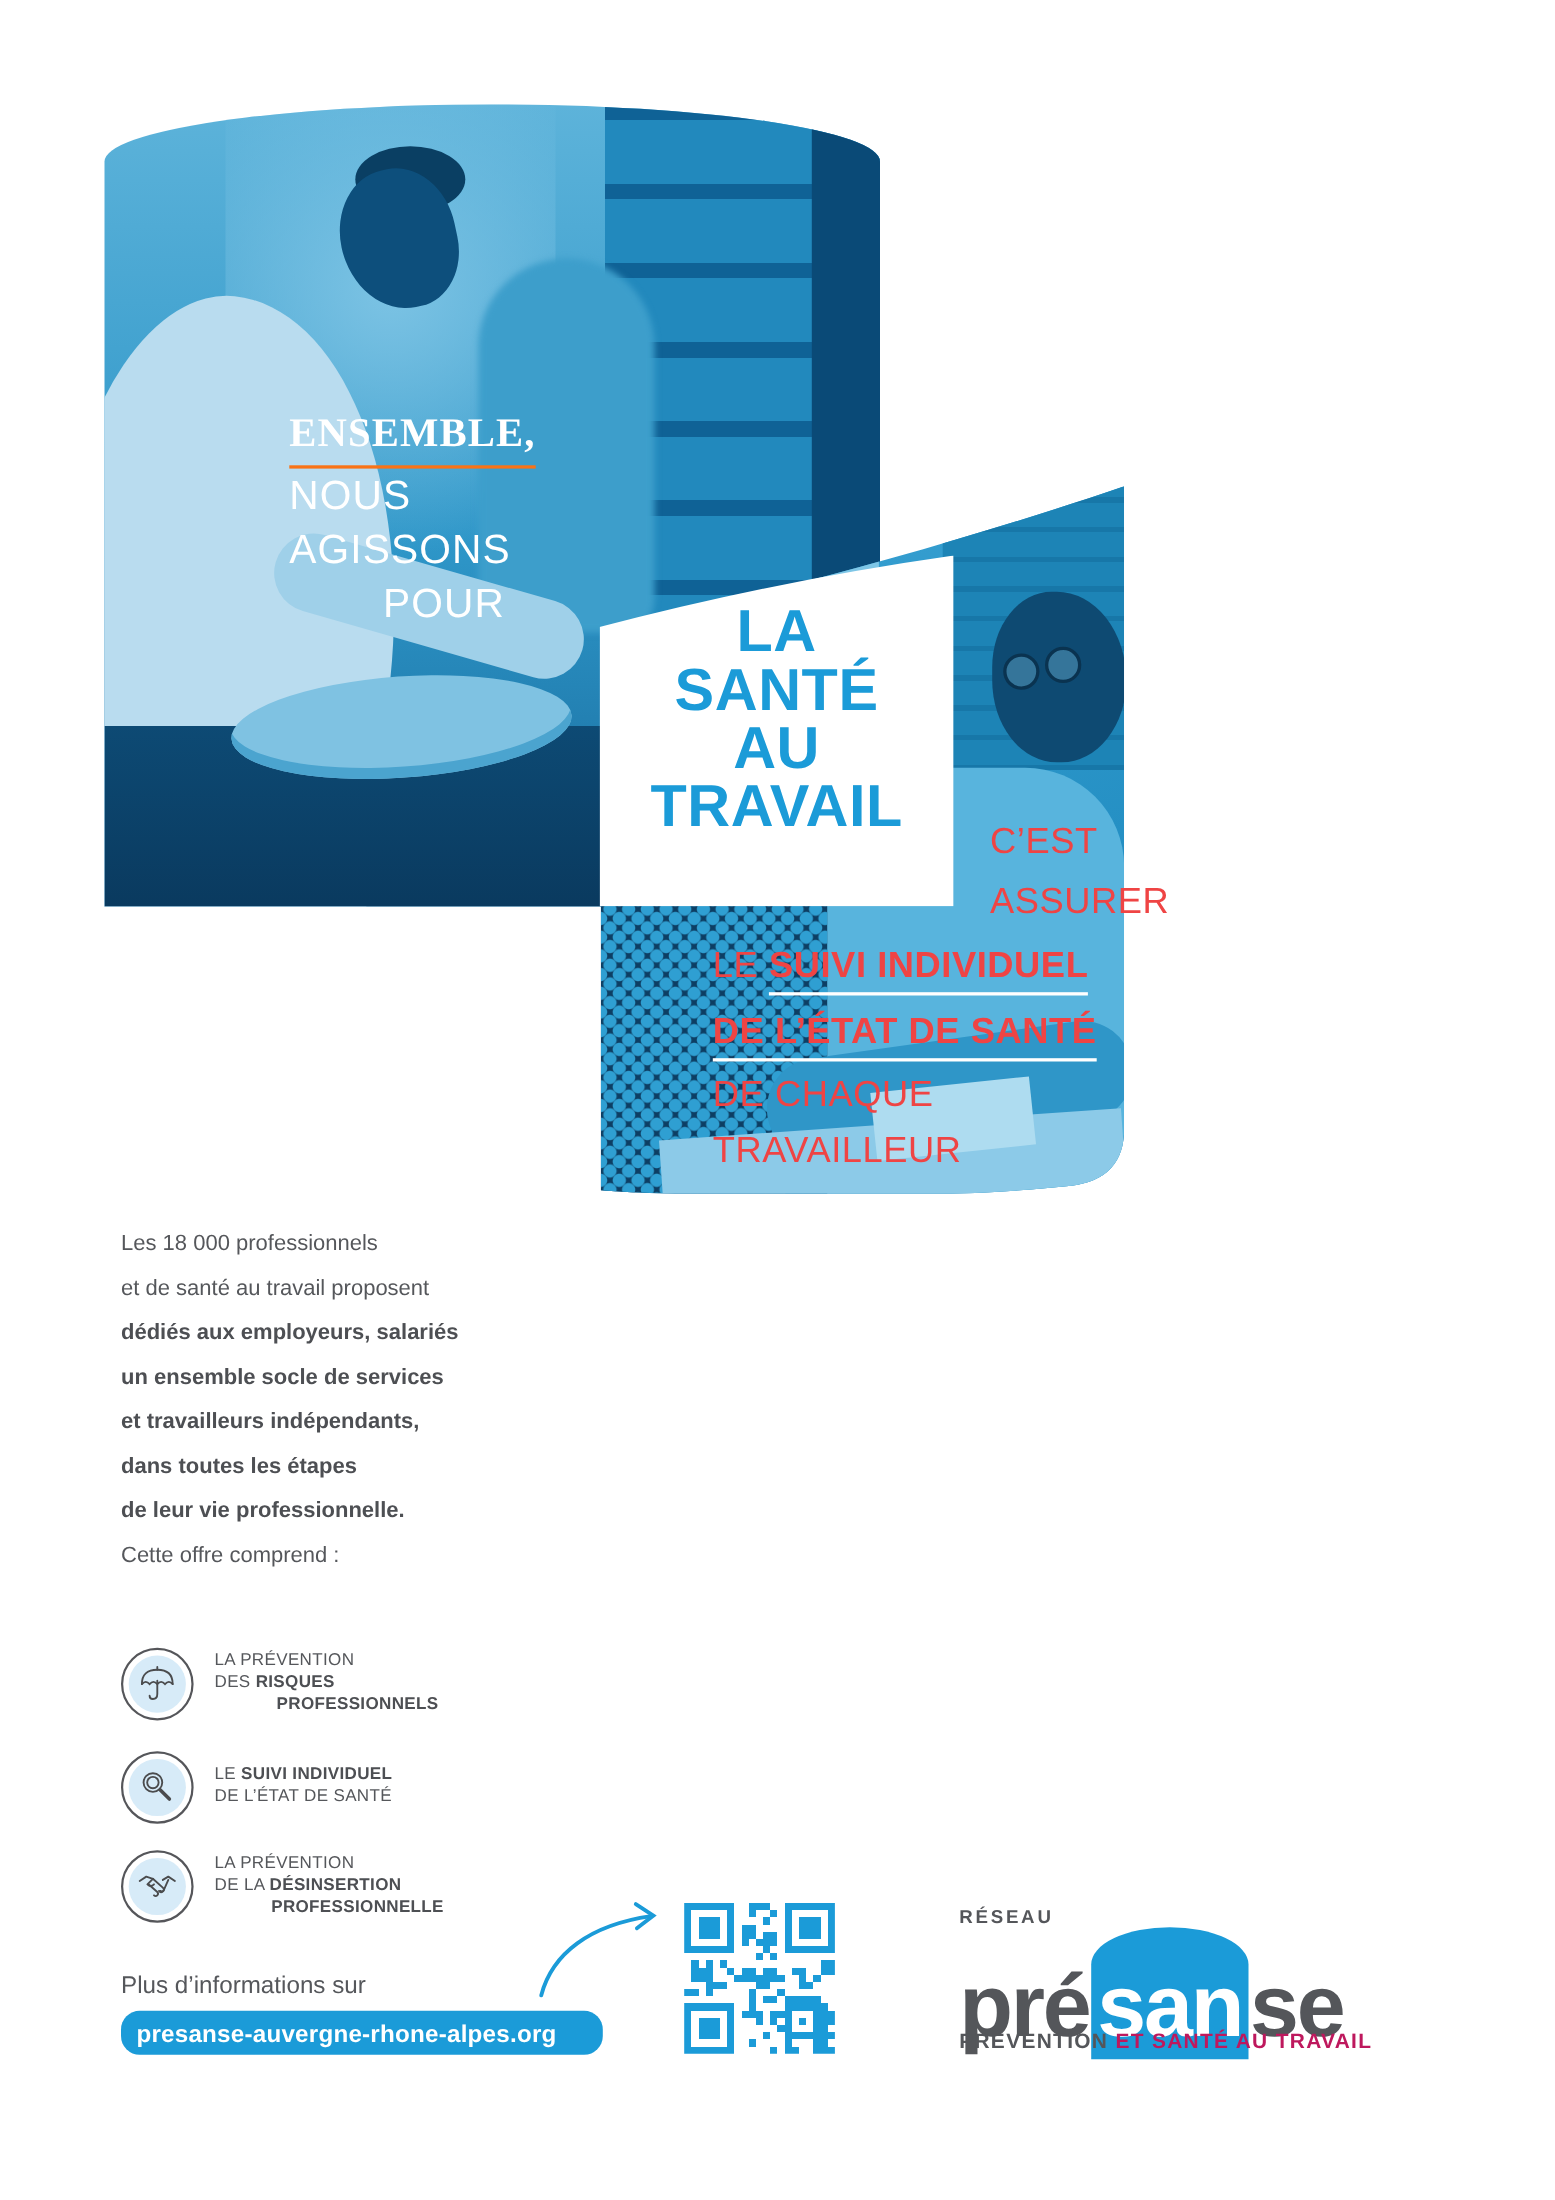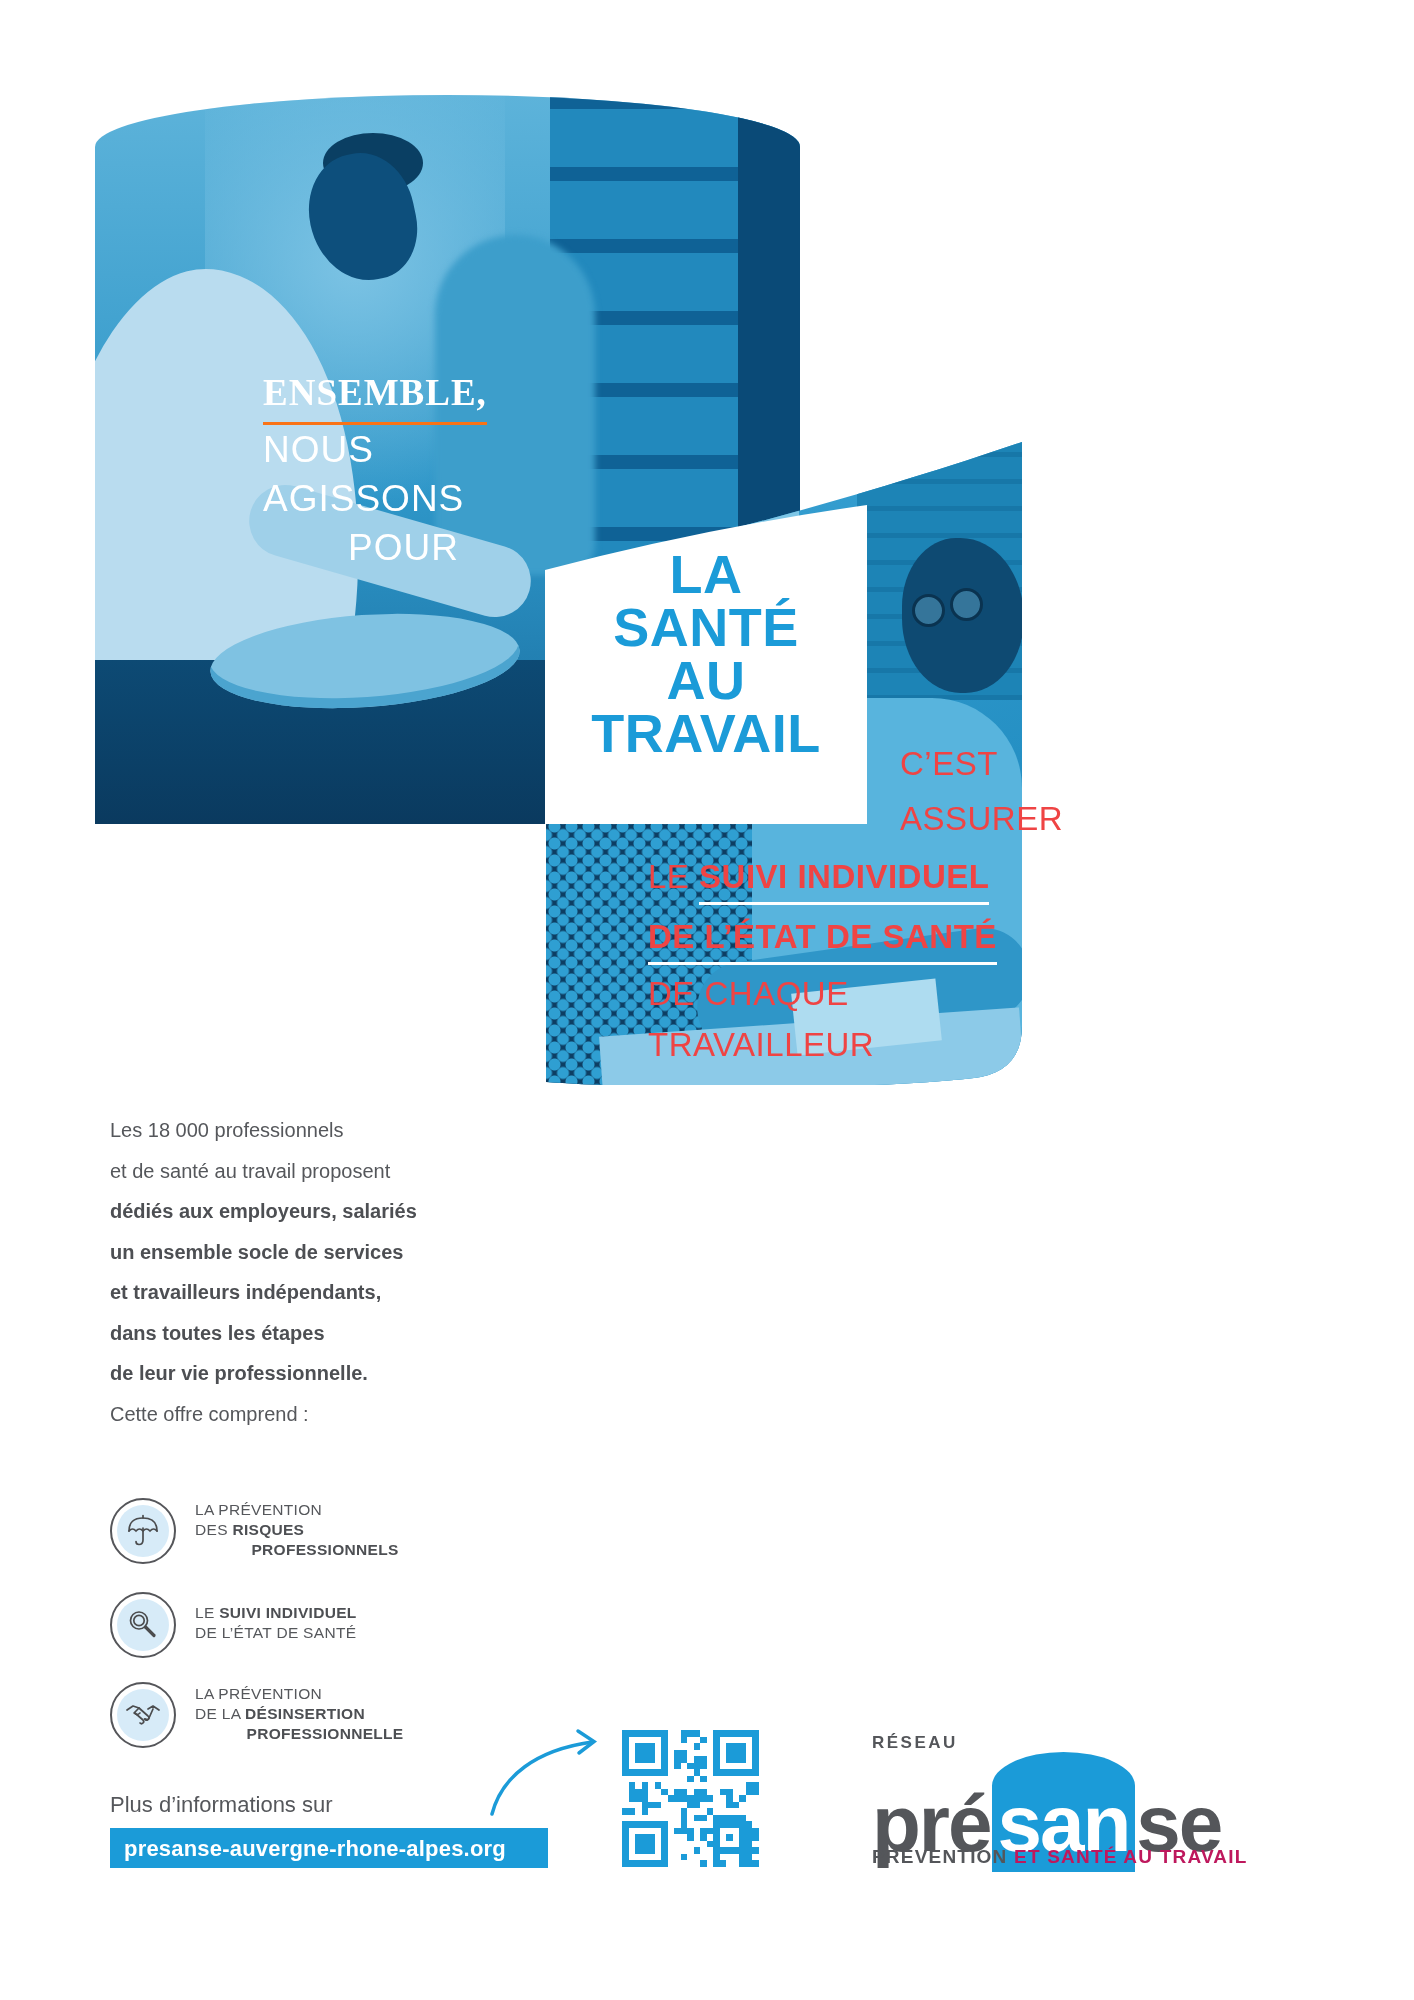--- a/index.html
+++ b/index.html
@@ -76,21 +76,21 @@
   .offer{position:absolute;left:110px;}
   .offer-circle{position:relative;width:62px;height:62px;border:2px solid #55565a;border-radius:50%;}
   .offer-circle .fill{position:absolute;left:5px;top:5px;width:52px;height:52px;border-radius:50%;background:#d7ebf8;}
   .offer-circle svg{position:absolute;left:11px;top:11px;}
   .offer-text{position:absolute;left:85px;top:2px;width:260px;color:#55575b;
     font-size:15.5px;line-height:20px;letter-spacing:.3px;}
   .offer-text .b{font-weight:700;color:#4d4f53;text-align:center;}
 
   
   #more-info{left:110px;top:1792px;color:#55575b;font-size:22px;}
-  #url-box{left:110px;top:1828px;width:438px;height:40px;background:#1b9bd8;}
+  #url-box{left:110px;top:1828px;width:438px;height:40px;background:#1b9bd8;border-radius:17px;}
   #url-box span{display:block;padding:8px 0 0 14px;color:#fff;font-weight:700;font-size:22px;letter-spacing:.2px;}
   #qr-wrap{left:622px;top:1730px;width:137px;height:137px;}
   #arrow-wrap{left:478px;top:1722px;width:135px;height:100px;}
 
   
   #logo-network{left:872px;top:1733px;color:#54565a;font-weight:700;font-size:17px;letter-spacing:2.5px;}
   #logo-word{left:872px;top:1752px;font-size:80px;line-height:84px;font-weight:800;
     letter-spacing:-2px;color:#54565a;white-space:nowrap;}
   #logo-word .mid{display:inline-block;color:#ffffff;background:#1b9bd8;
     border-radius:50% 50% 0 0 / 34px 34px 0 0;padding:30px 6px 6px 6px;margin:0 1px;}

